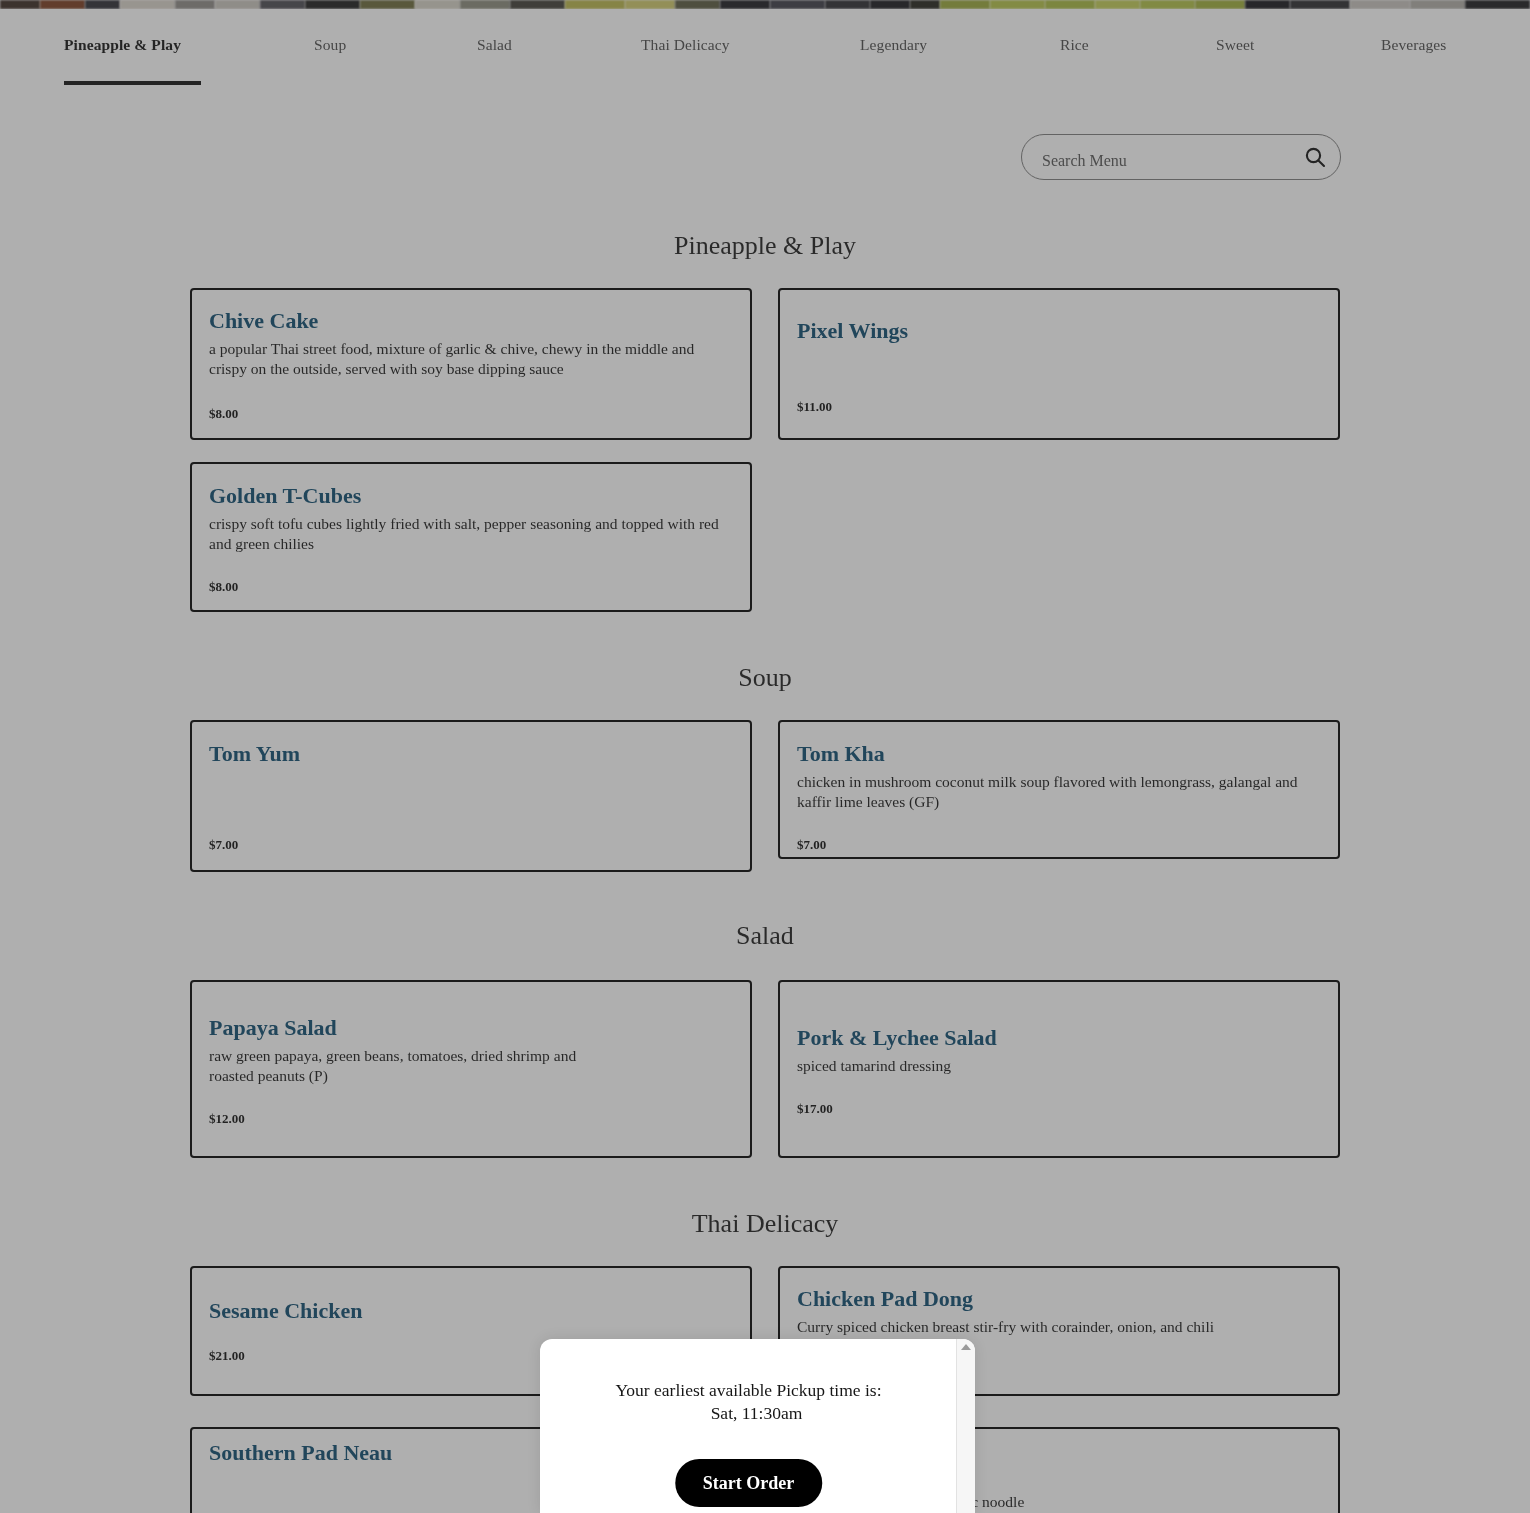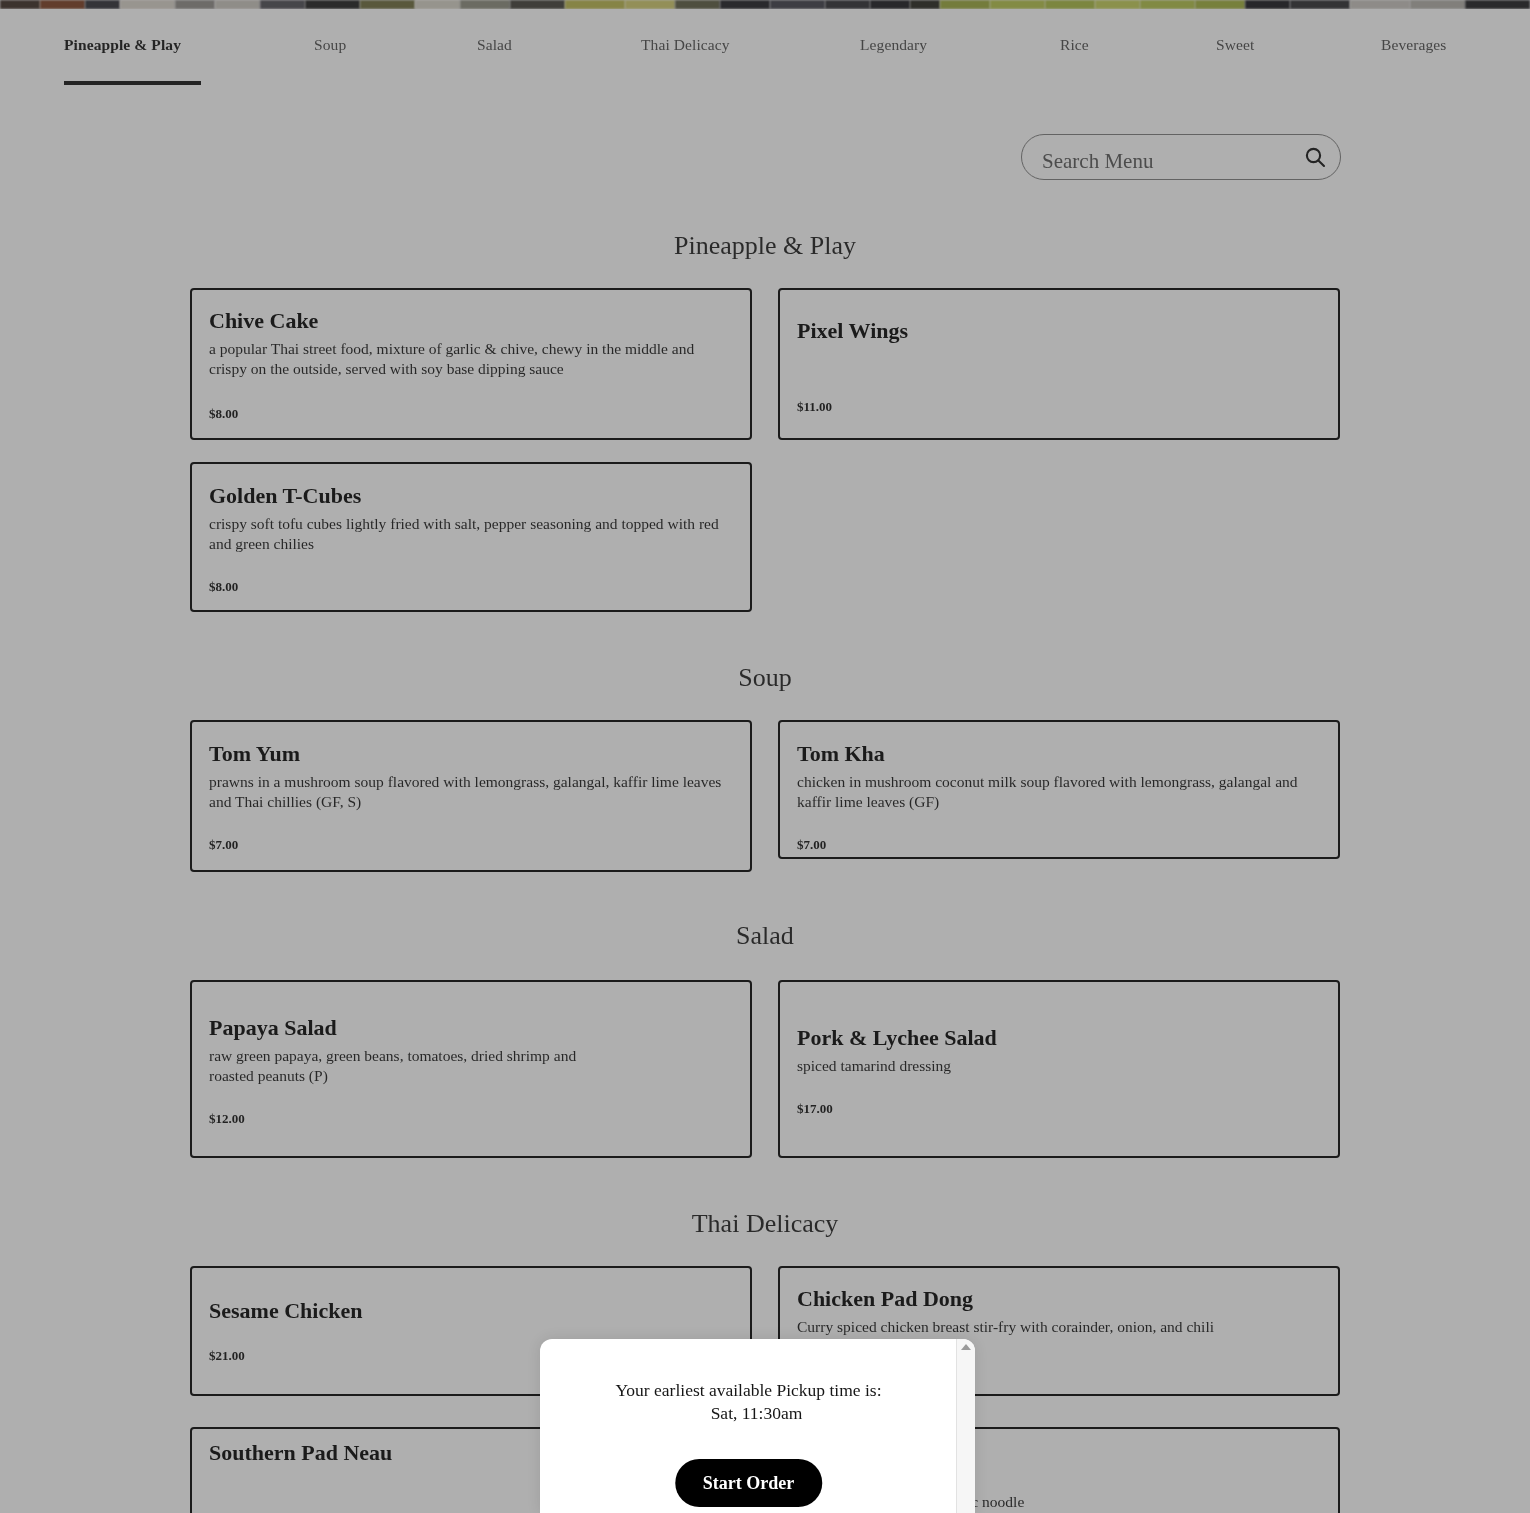--- a/index.html
+++ b/index.html
@@ -83,21 +83,21 @@
     position: absolute;
     inset: 0;
     width: 100%;
     height: 100%;
     box-sizing: border-box;
     border: 1px solid #7c7c7c;
     border-radius: 24px;
     background: transparent;
     padding: 8px 50px 0 20px;
     font-family: "Liberation Serif", serif;
-    font-size: 21px;
+    font-size: 16px;
     color: #0f766e;
     outline: none;
   }
   #search-input::placeholder { color: #555; opacity: 1; }
   #search-icon {
     position: absolute;
     right: 14px; top: 11px;
     width: 24px; height: 24px;
     cursor: pointer;
   }
@@ -120,21 +120,21 @@
     border: 2px solid #000000;
     border-radius: 4px;
     background: transparent;
     cursor: pointer;
   }
   .card .name {
     position: absolute;
     left: 17px;
     font-size: 22px;
     font-weight: bold;
-    color: #000000;
+    color: #0c4a6e;
     line-height: 1.15;
   }
   .card .desc {
     position: absolute;
     left: 17px;
     font-size: 15.5px;
     color: #151515;
     line-height: 1.32;
   }
   .card .price {
@@ -287,21 +287,20 @@
         <div class="price" style="top: 109px;">$11.00</div>
       </div>
       <div class="card" style="left: 190px; top: 462px; width: 562px; height: 150px;">
         <div class="name" style="top: 19px;">Golden T-Cubes</div>
         <div class="desc" style="top: 50px; width: 530px;">crispy soft tofu cubes lightly fried with salt, pepper seasoning and topped with red and green chilies</div>
         <div class="price" style="top: 115px;">$8.00</div>
       </div>
       <div class="section-title" style="top: 663px;">Soup</div>
       <div class="card" style="left: 190px; top: 720px; width: 562px; height: 152px; padding-left: 27px;">
         <div class="name" style="top: 19px;">Tom Yum</div>
-        <div class="desc" style="top: 50px; width: 515px;">prawns in a mushroom soup flavored with lemongrass, galangal, kaffir lime leaves and Thai chillies (GF, S)</div>
         <div class="price" style="top: 115px;">$7.00</div>
       </div>
       <div class="card" style="left: 778px; top: 720px; width: 562px; height: 139px;">
         <div class="name" style="top: 19px;">Tom Kha</div>
         <div class="desc" style="top: 50px; width: 520px;">chicken in mushroom coconut milk soup flavored with lemongrass, galangal and kaffir lime leaves (GF)</div>
         <div class="price" style="top: 115px;">$7.00</div>
       </div>
       <div class="section-title" style="top: 921px;">Salad</div>
       <div class="card" style="left: 190px; top: 980px; width: 562px; height: 178px;">
         <div class="name" style="top: 33px;">Papaya Salad</div>

